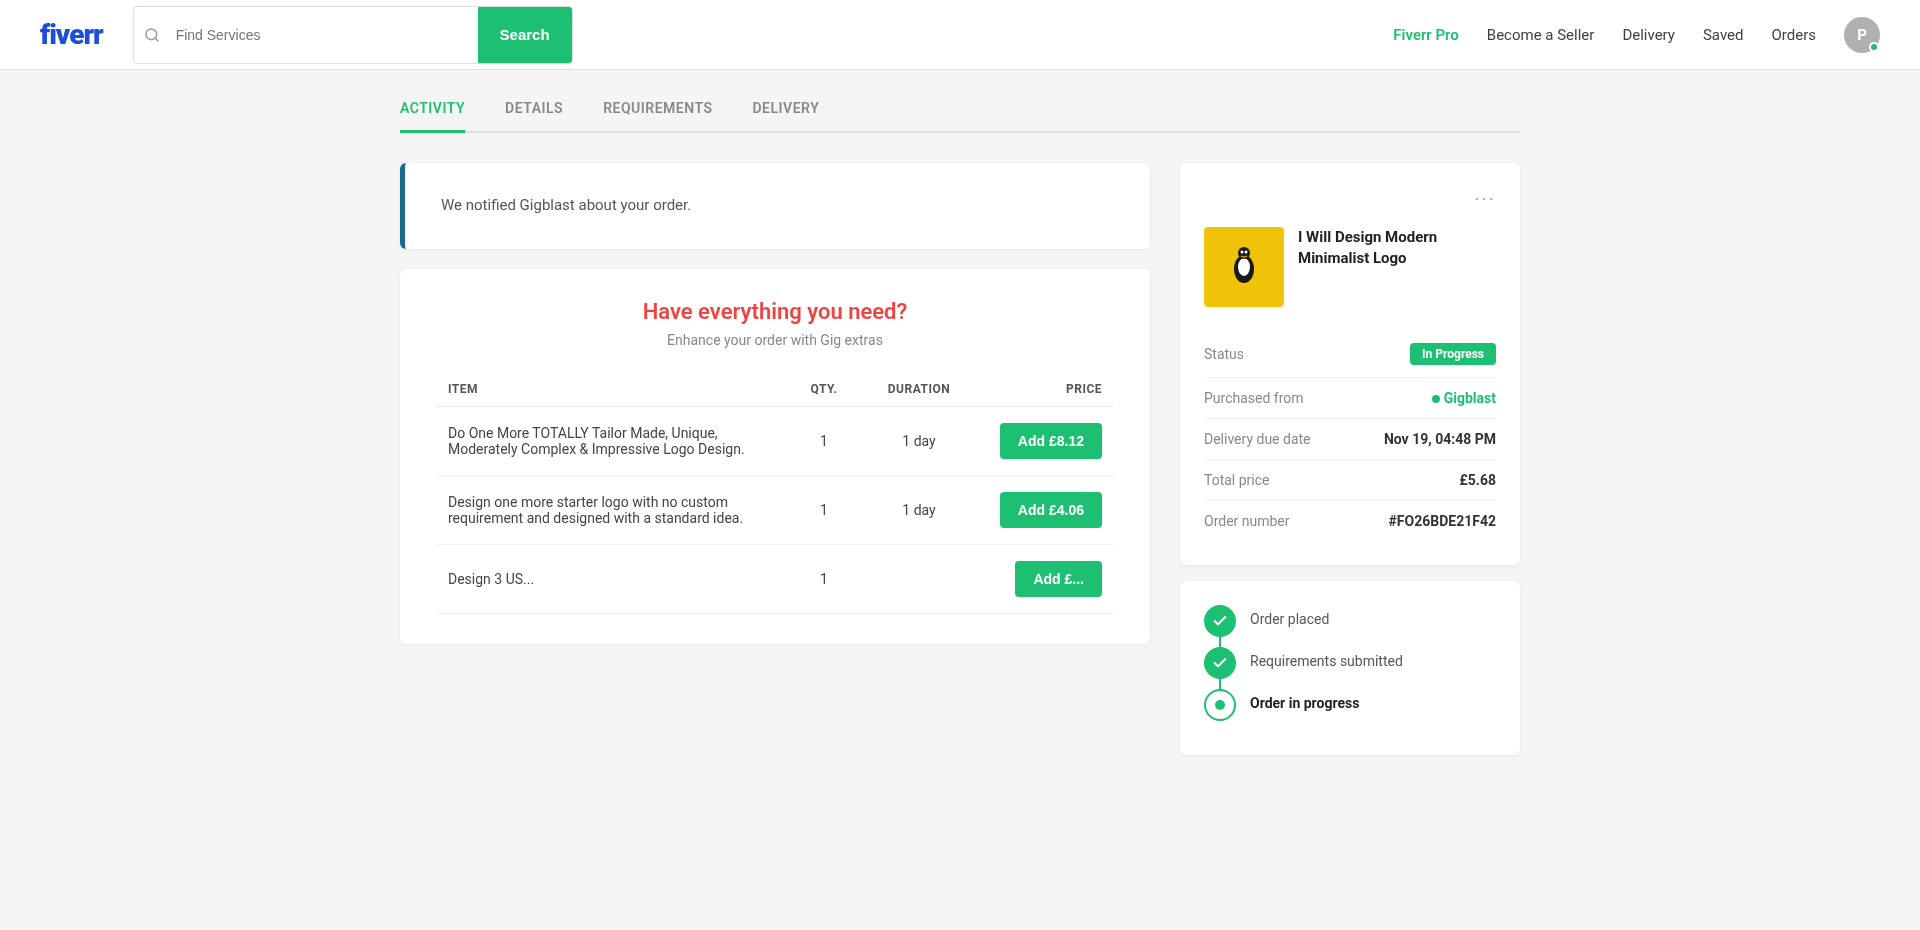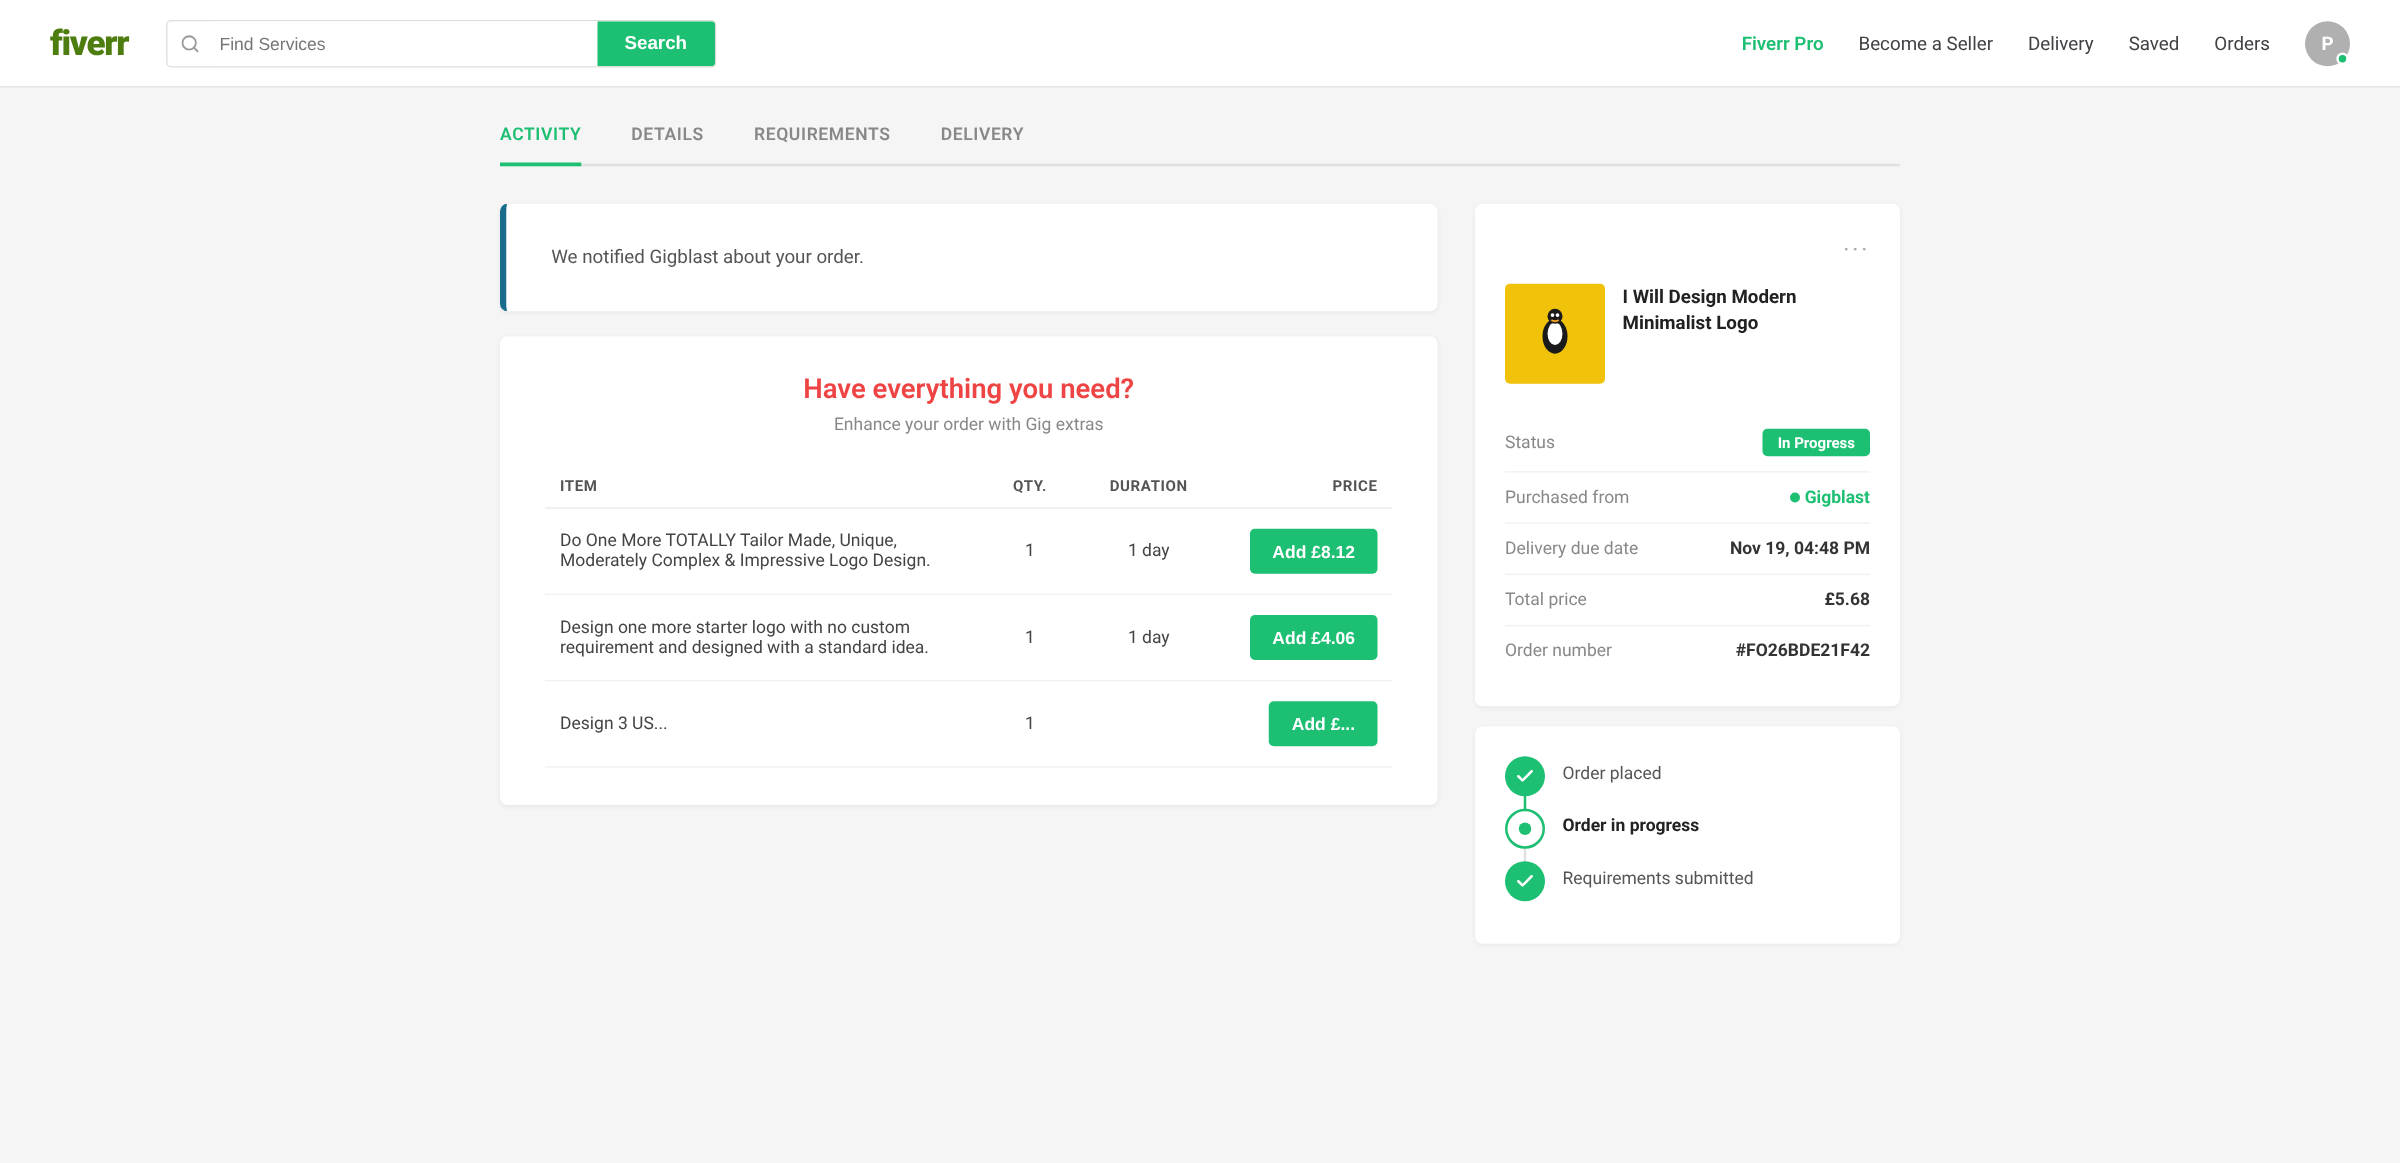--- a/index.html
+++ b/index.html
@@ -14,21 +14,21 @@
       align-items: center;
       padding: 0 40px;
       gap: 30px;
       position: sticky;
       top: 0;
       z-index: 100;
     }
     .logo {
       font-size: 28px;
       font-weight: 900;
-      color: #4d7c0f;
+      color: #1d4ed8;
       letter-spacing: -1px;
       white-space: nowrap;
     }
     .search-bar {
       display: flex;
       align-items: center;
       flex: 0 0 440px;
       border: 1.5px solid #ddd;
       border-radius: 4px;
       overflow: hidden;
@@ -47,21 +47,21 @@
       font-size: 14px;
       flex: 1;
       padding: 10px 6px;
       color: #555;
     }
     .search-btn {
       background: #1dbf73;
       color: #fff;
       border: none;
       padding: 0 22px;
-      height: 36px;
+      height: 56px;
       font-size: 15px;
       font-weight: 600;
       cursor: pointer;
       white-space: nowrap;
     }
     .header-nav {
       margin-left: auto;
       display: flex;
       align-items: center;
       gap: 28px;
@@ -473,40 +473,40 @@
             <div class="step-icon done">
               <svg width="16" height="16" viewBox="0 0 24 24" fill="none" stroke="#fff" stroke-width="3" stroke-linecap="round" stroke-linejoin="round">
                   <polyline points="20 6 9 17 4 12"></polyline>
                 </svg>
             </div>
             <div class="step-body">
               <div class="step-label">Order placed</div>
             </div>
           </div>
 
-          <div class="step active">
-            <div class="step-icon active">
-              <div style="width:10px;height:10px;background:#1dbf73;border-radius:50%;"></div>
-            </div>
-            <div class="step-body">
-              <div class="step-label bold">Order in progress</div>
-            </div>
-          </div>
-
           <div class="step done">
             <div class="step-icon done">
               <svg width="16" height="16" viewBox="0 0 24 24" fill="none" stroke="#fff" stroke-width="3" stroke-linecap="round" stroke-linejoin="round">
                   <polyline points="20 6 9 17 4 12"></polyline>
                 </svg>
             </div>
             <div class="step-body">
               <div class="step-label">Requirements submitted</div>
             </div>
           </div>
 
+          <div class="step active">
+            <div class="step-icon active">
+              <div style="width:10px;height:10px;background:#1dbf73;border-radius:50%;"></div>
+            </div>
+            <div class="step-body">
+              <div class="step-label bold">Order in progress</div>
+            </div>
+          </div>
+
 
         </div>
       </div>
 
     </div>
 
   </div>
 </div>
 
 </body></html>

